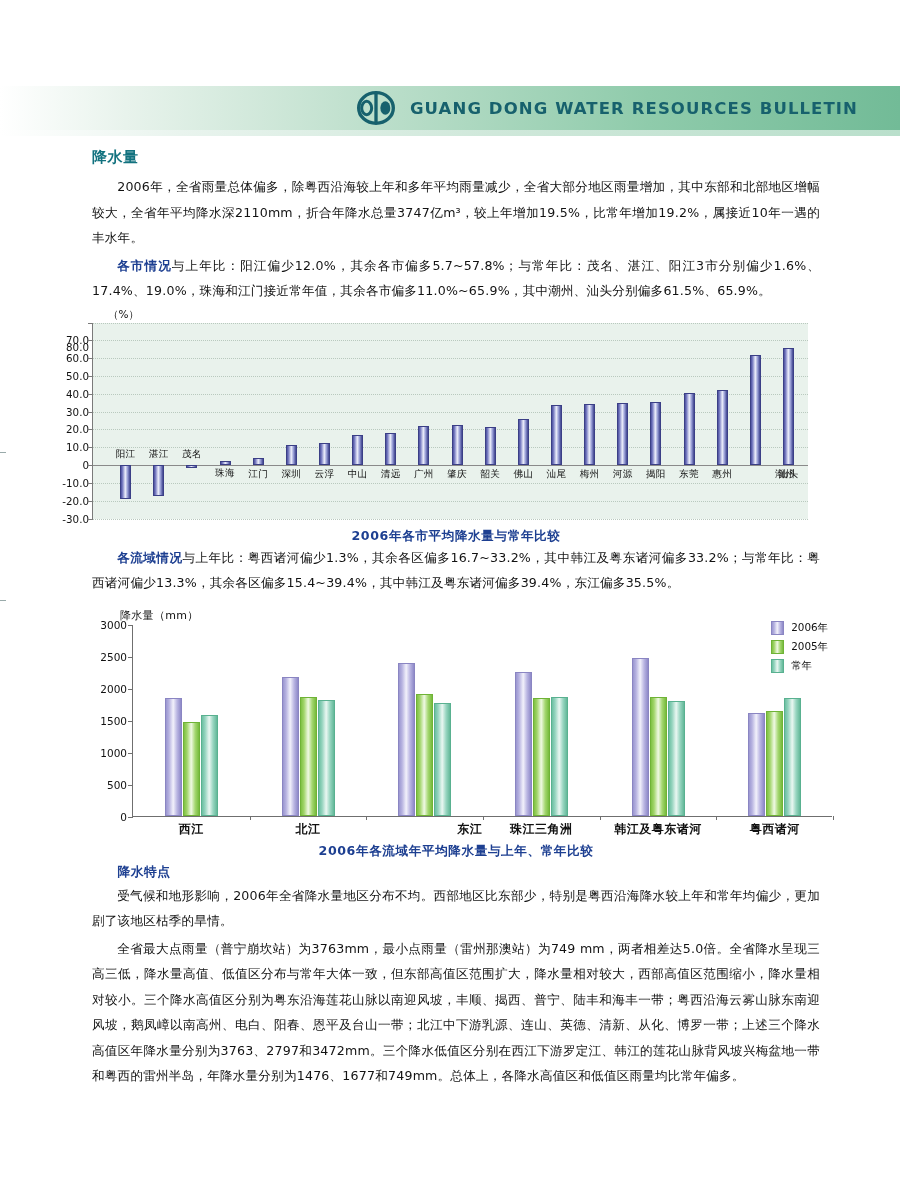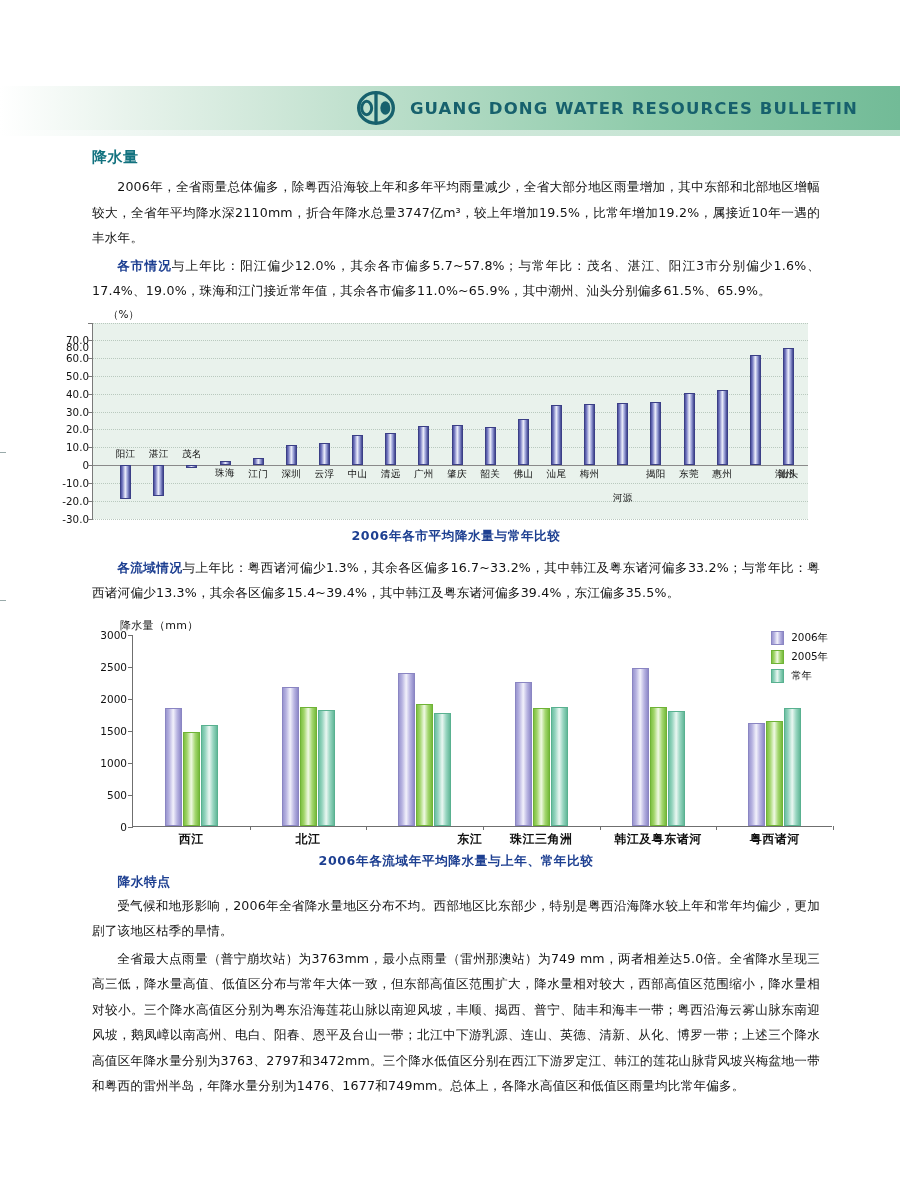--- a/index.html
+++ b/index.html
@@ -196,37 +196,37 @@
             <div class="c1-catlab" style="left: 364px; top: 145.545px;">肇庆</div>
             <div class="c1-bar" title="韶关: 21.6%" style="left: 391.643px; top: 104.058px; height: 38.4873px;"></div>
             <div class="c1-catlab" style="left: 397.143px; top: 145.545px;">韶关</div>
             <div class="c1-bar" title="佛山: 26%" style="left: 424.786px; top: 96.2182px; height: 46.3273px;"></div>
             <div class="c1-catlab" style="left: 430.286px; top: 145.545px;">佛山</div>
             <div class="c1-bar" title="汕尾: 33.5%" style="left: 457.929px; top: 82.8545px; height: 59.6909px;"></div>
             <div class="c1-catlab" style="left: 463.429px; top: 145.545px;">汕尾</div>
             <div class="c1-bar" title="梅州: 34%" style="left: 491.071px; top: 81.9636px; height: 60.5818px;"></div>
             <div class="c1-catlab" style="left: 496.571px; top: 145.545px;">梅州</div>
             <div class="c1-bar" title="河源: 34.6%" style="left: 524.214px; top: 80.8945px; height: 61.6509px;"></div>
-            <div class="c1-catlab" style="left: 529.714px; top: 145.545px; margin-top: 24px;">河源</div>
+            <div class="c1-catlab" style="left: 529.714px; top: 145.545px;">河源</div>
             <div class="c1-bar" title="揭阳: 35.3%" style="left: 557.357px; top: 79.6473px; height: 62.8982px;"></div>
             <div class="c1-catlab" style="left: 562.857px; top: 145.545px;">揭阳</div>
             <div class="c1-bar" title="东莞: 40.2%" style="left: 590.5px; top: 70.9164px; height: 71.6291px;"></div>
             <div class="c1-catlab" style="left: 596px; top: 145.545px;">东莞</div>
             <div class="c1-bar" title="惠州: 42.3%" style="left: 623.643px; top: 67.1745px; height: 75.3709px;"></div>
             <div class="c1-catlab" style="left: 629.143px; top: 145.545px;">惠州</div>
             <div class="c1-bar" title="潮州: 61.5%" style="left: 656.786px; top: 32.9636px; height: 109.582px;"></div>
             <div class="c1-catlab" style="left: 692px; top: 145.545px;">潮州</div>
             <div class="c1-bar" title="汕头: 65.9%" style="left: 689.929px; top: 25.1236px; height: 117.422px;"></div>
             <div class="c1-catlab" style="left: 695.429px; top: 145.545px;">汕头</div>
           </div>
       </div>
       <div class="cap">2006年各市平均降水量与常年比较</div>
     </div>
 
-    <p class="para" style="margin-top:10px">
+    <p class="para" style="">
       <span class="lead">各流域情况</span><span>与上年比：粤西诸河偏少1.3%，其余各区偏多16.7~33.2%，其中韩江及粤东诸河偏多33.2%；与常年比：粤西诸河偏少13.3%，其余各区偏多15.4~39.4%，其中韩江及粤东诸河偏多39.4%，东江偏多35.5%。</span>
     </p>
 
     <div class="chart2-wrap">
       <div class="c2-ytitle">降水量（mm）</div>
       <div class="chart2" id="c2">
         <div id="c2y">
             <div class="c2-ylab" style="top: 0px;">3000</div>
             <div class="c2-tick" style="top: 0px;"></div>
             <div class="c2-ylab" style="top: 32px;">2500</div>

